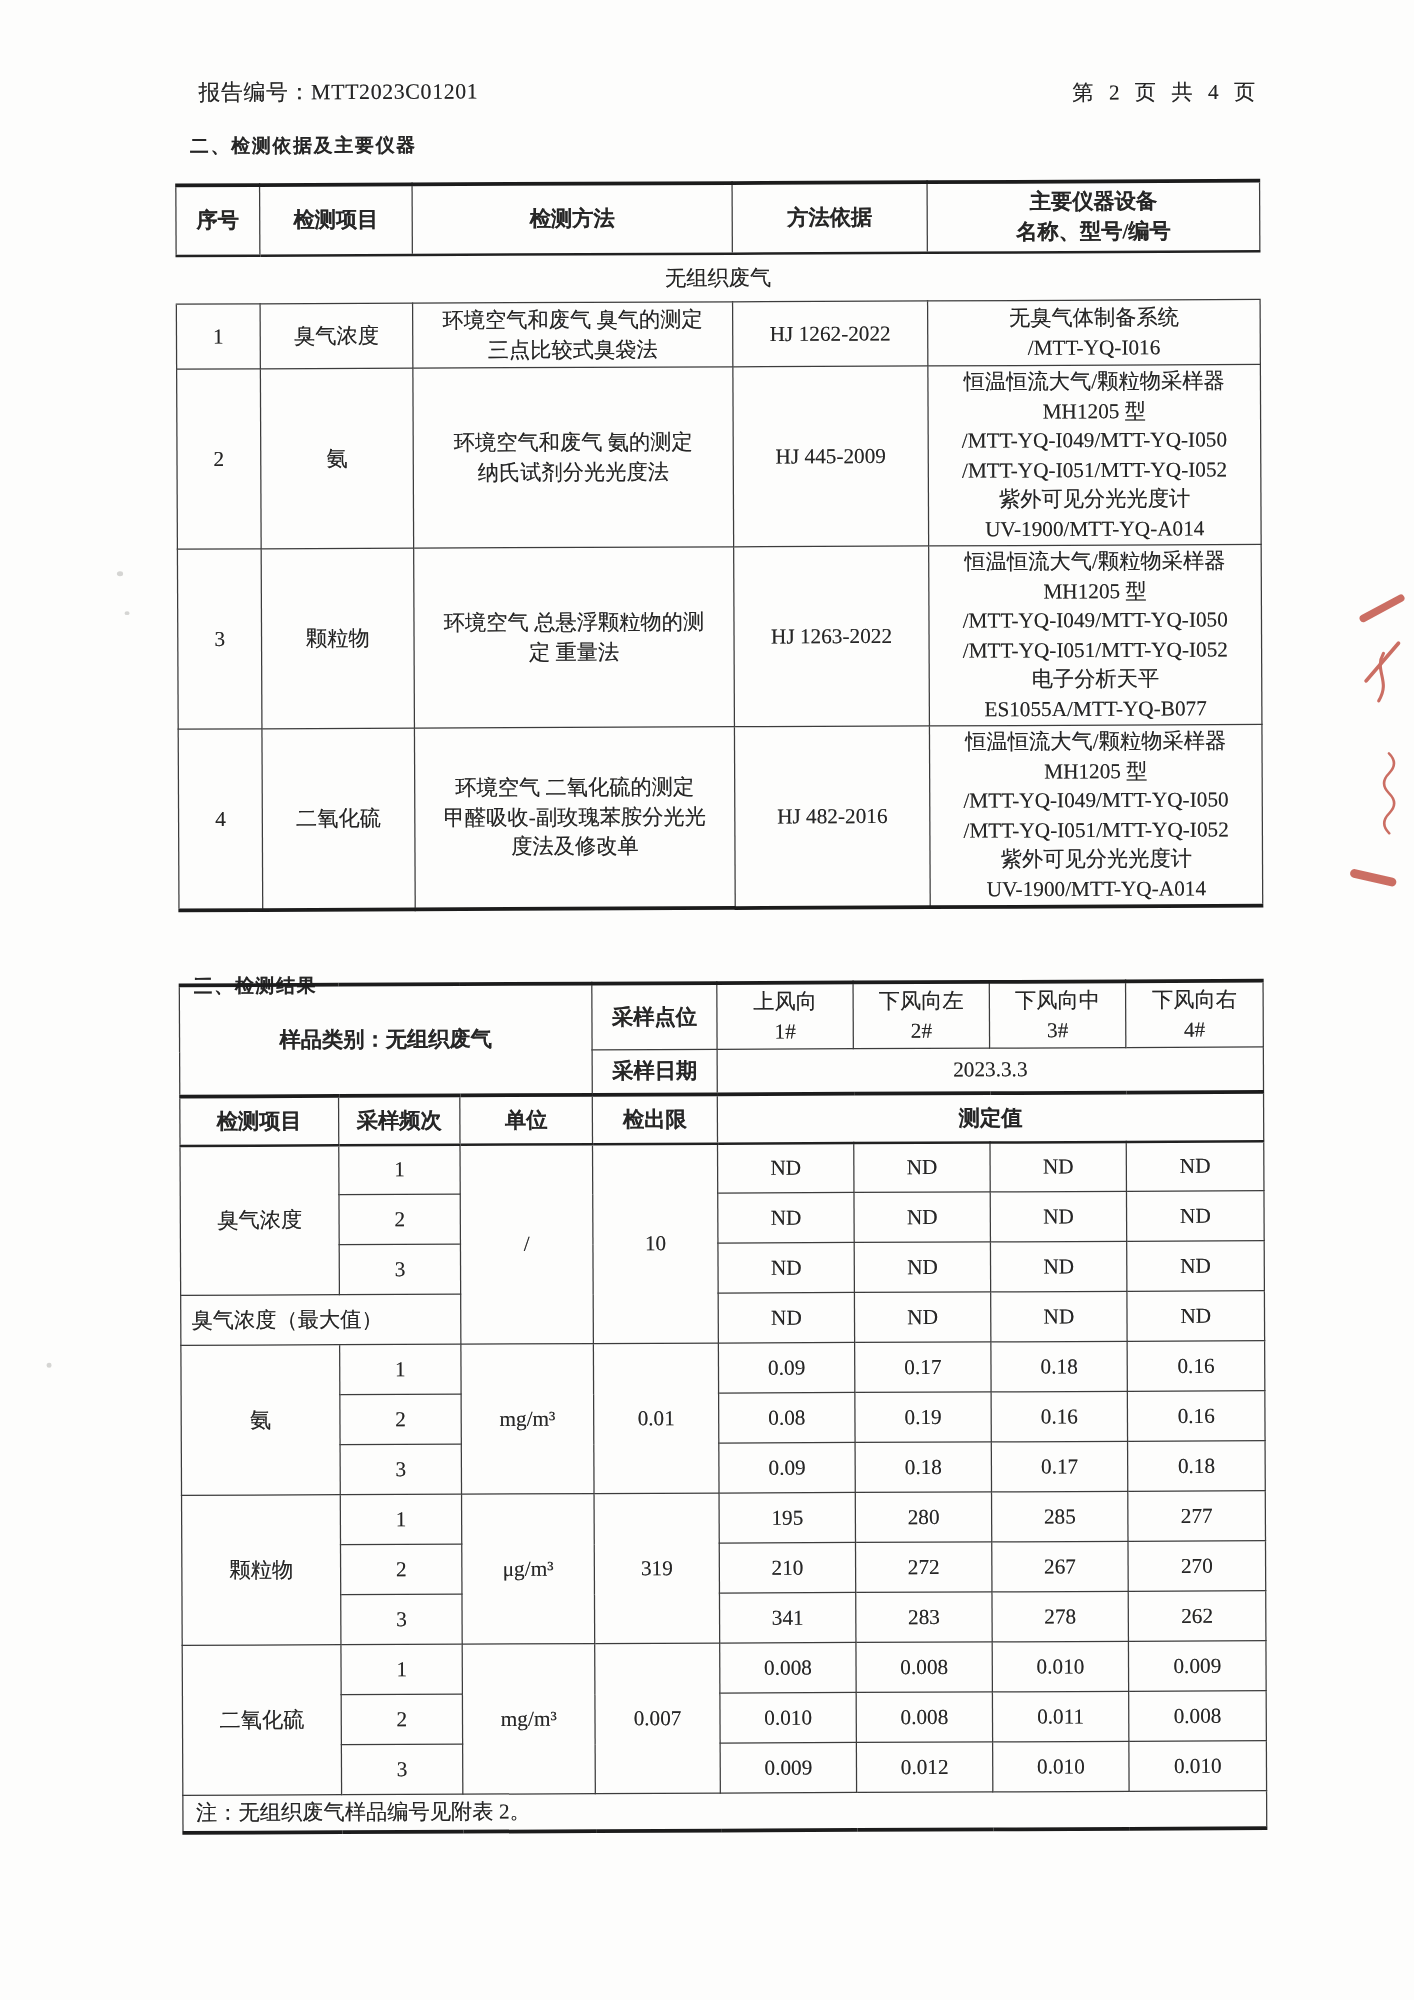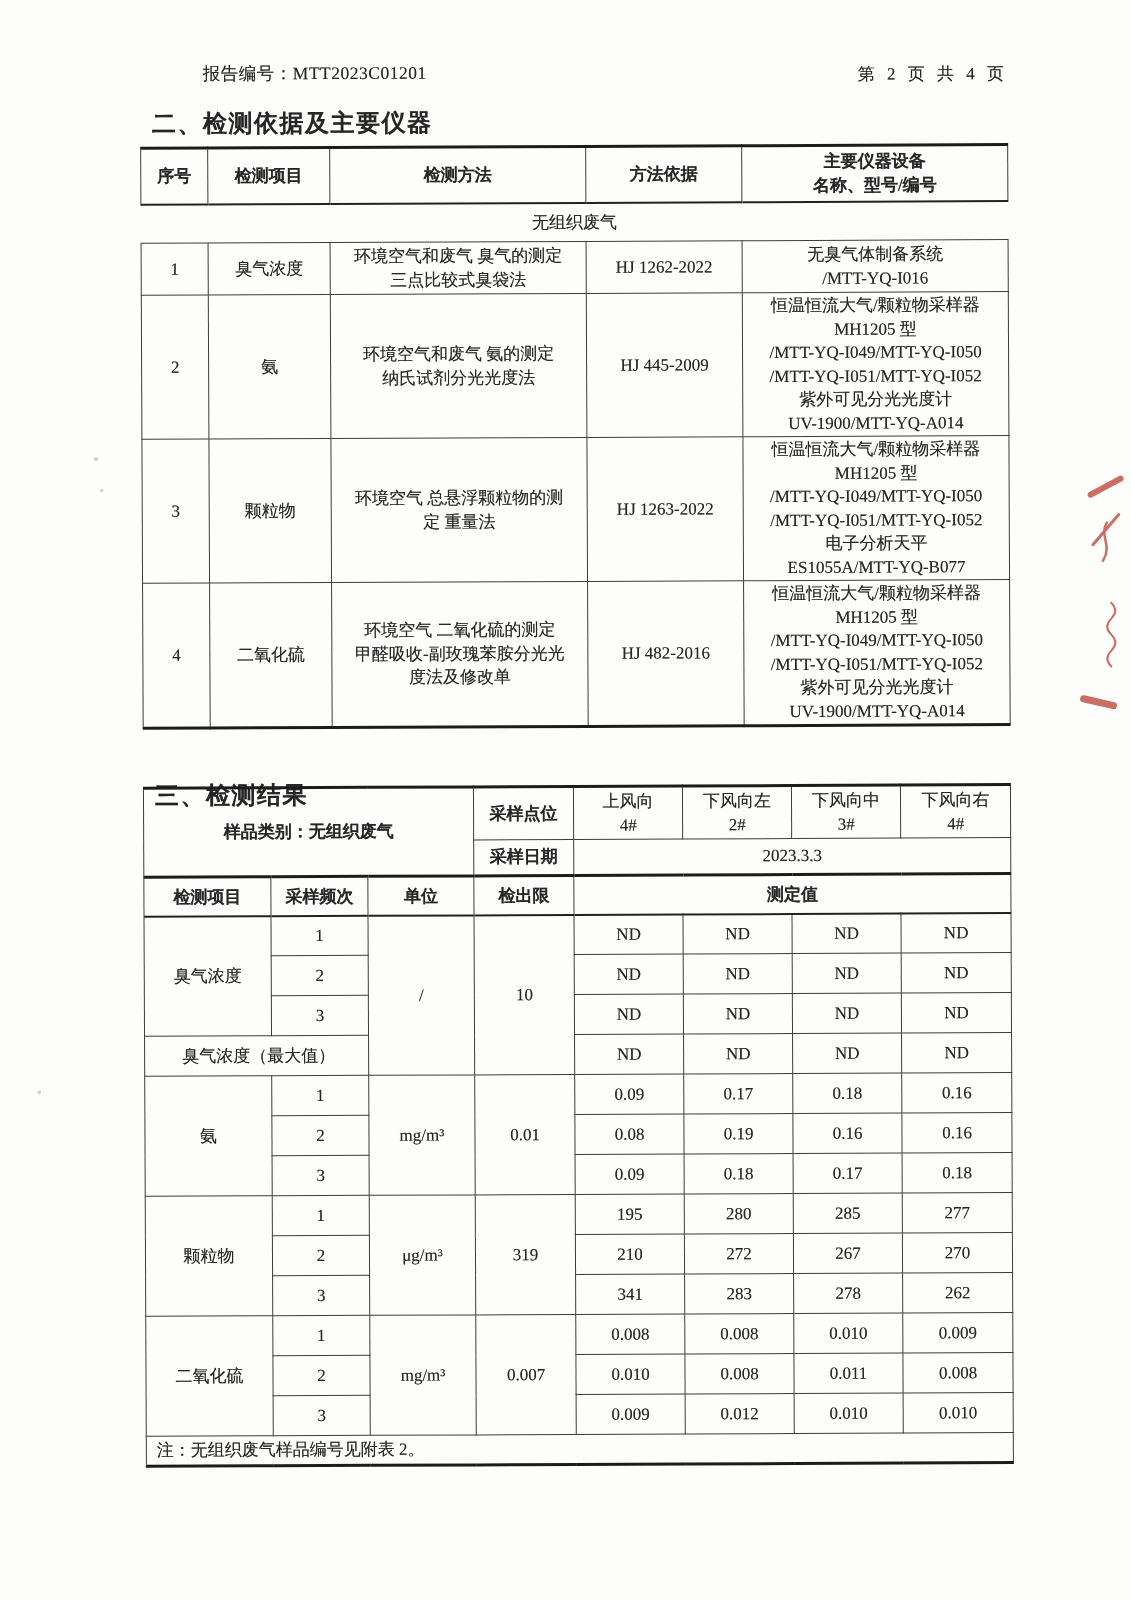--- a/index.html
+++ b/index.html
@@ -2,41 +2,41 @@
 <html><head>
 <meta charset="utf-8">
 <style>
   * { margin:0; padding:0; box-sizing:border-box; }
   html,body { width:1131px; height:1600px; background:#fdfdfc; overflow:hidden; }
   body { font-family:"Liberation Serif","DejaVu Serif",serif; color:#262626; }
   .sheet { position:absolute; left:0; top:0; width:1131px; height:1600px;
            transform:rotate(-0.25deg); transform-origin:50% 50%;
            text-shadow:0 0 0.5px rgba(20,20,20,.45); }
 
-  .report-no { position:absolute; left:162px; top:60px; font-size:17.5px; letter-spacing:.5px;margin-left:44px; }
+  .report-no { position:absolute; left:162px; top:60px; font-size:17.5px; letter-spacing:.5px; }
   .page-no   { position:absolute; left:861px; top:64px; font-size:17px; letter-spacing:4px; }
-  .sec-title { position:absolute; font-size:24px; font-weight:bold; letter-spacing:1.5px; }
+  .sec-title { position:absolute; font-size:15px; font-weight:bold; letter-spacing:1.5px; }
   #sec2-title { left:155px; top:106px; }
   #sec3-title { left:155px; top:738px;margin-top:40px; }
 
   table { border-collapse:collapse; table-layout:fixed; position:absolute; left:143px;
           font-size:17px; line-height:23.5px; text-align:center; }
   td { border:1px solid #3c3c3c; vertical-align:middle; padding:1px 4px; }
   .pre { white-space:pre-line; }
   .b { font-weight:bold; }
 
   
   #t1 { top:145px; width:867px; border-top:3.5px solid #1c1c1c; border-bottom:3px solid #1c1c1c; }
   #t1 tr.th-row td { border-bottom:2px solid #222; font-weight:bold; }
   #t1 td.group-cell { border-left:none; border-right:none; }
 
   
   #t2 { top:785px; width:867px; border-top:3.5px solid #1c1c1c; border-bottom:3px solid #1c1c1c; }
   #t2 tr.hdr-c td { border-top:3px solid #1c1c1c; border-bottom:2px solid #222; font-weight:bold; }
-  #t2 td.left { text-align:center; padding-left:8px; }
+  #t2 td.left { text-align:left; padding-left:8px; }
   #t2 td.note-cell { text-align:left; padding-left:10px; }
 
   .speck { position:absolute; border-radius:50%; background:#b5b5b0; opacity:.55; }
   #red-marks { position:absolute; left:1080px; top:455px; }
 </style>
 </head>
 <body>
 
 <div class="sheet">
 
@@ -128,21 +128,21 @@
         <col style="width:109px">
         <col style="width:109px">
         <col style="width:109px">
         <col style="width:110px">
       </colgroup>
     <tbody>
         <tr style="height:53px">
       <td colspan="3" rowspan="2" class="b">样品类别：无组织废气</td>
       <td class="b">采样点位</td>
       <td class="pre">上风向
-4#</td>
+1#</td>
       <td class="pre">下风向左
 2#</td>
       <td class="pre">下风向中
 3#</td>
       <td class="pre">下风向右
 4#</td>
     </tr>
     <tr style="height:36px">
       <td class="b">采样日期</td>
       <td colspan="4">2023.3.3</td>

